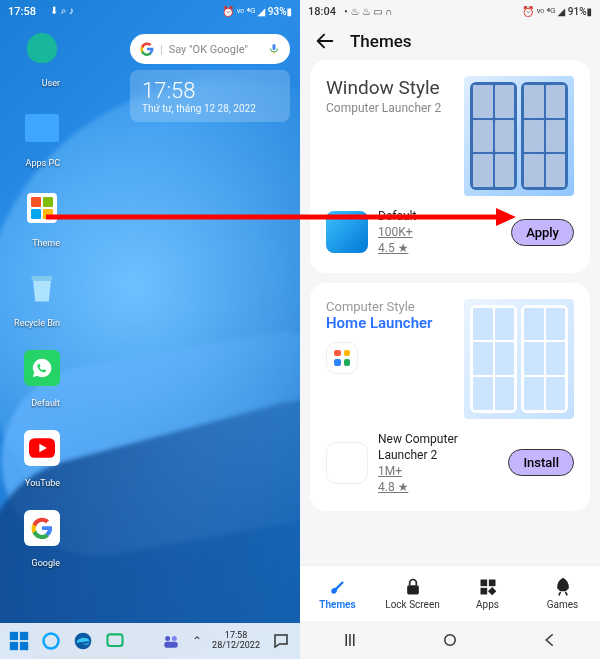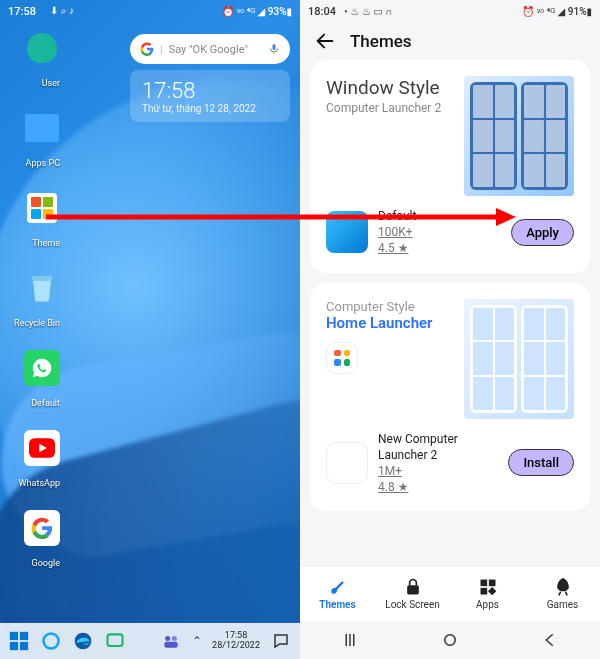--- a/index.html
+++ b/index.html
@@ -130,21 +130,21 @@
         </div>
       <div class="lbl">Default</div>
     </div>
     <div class="dicon">
       <div class="box yt-ico">
           <svg width="26" height="20" viewBox="0 0 24 18">
             <rect width="24" height="18" rx="5" fill="#ff0000"></rect>
             <path fill="#fff" d="M9.5 5v8l7-4z"></path>
           </svg>
         </div>
-      <div class="lbl">WhatsApp</div>
+      <div class="lbl">YouTube</div>
     </div>
     <div class="dicon">
       <div class="box gg-ico">
           <svg width="22" height="22" viewBox="0 0 24 24">
             <path fill="#4285F4" d="M23 12.2c0-.8-.1-1.5-.2-2.2H12v4.2h6.2c-.3 1.4-1.1 2.6-2.3 3.4v2.8h3.7c2.2-2 3.4-5 3.4-8.2z"></path>
             <path fill="#34A853" d="M12 24c3.1 0 5.7-1 7.6-2.8l-3.7-2.8c-1 .7-2.4 1.1-3.9 1.1-3 0-5.5-2-6.4-4.7H1.8v2.9C3.7 21.3 7.5 24 12 24z"></path>
             <path fill="#FBBC05" d="M5.6 14.8c-.2-.7-.4-1.4-.4-2.2s.1-1.5.4-2.2V7.5H1.8C1 9.1.5 10.9.5 12.6s.5 3.5 1.3 5.1l3.8-2.9z"></path>
             <path fill="#EA4335" d="M12 5.2c1.7 0 3.2.6 4.4 1.7l3.3-3.3C17.7 1.8 15.1.7 12 .7 7.5.7 3.7 3.4 1.8 7.5l3.8 2.9c.9-2.7 3.4-5.2 6.4-5.2z"></path>
           </svg>
         </div>

